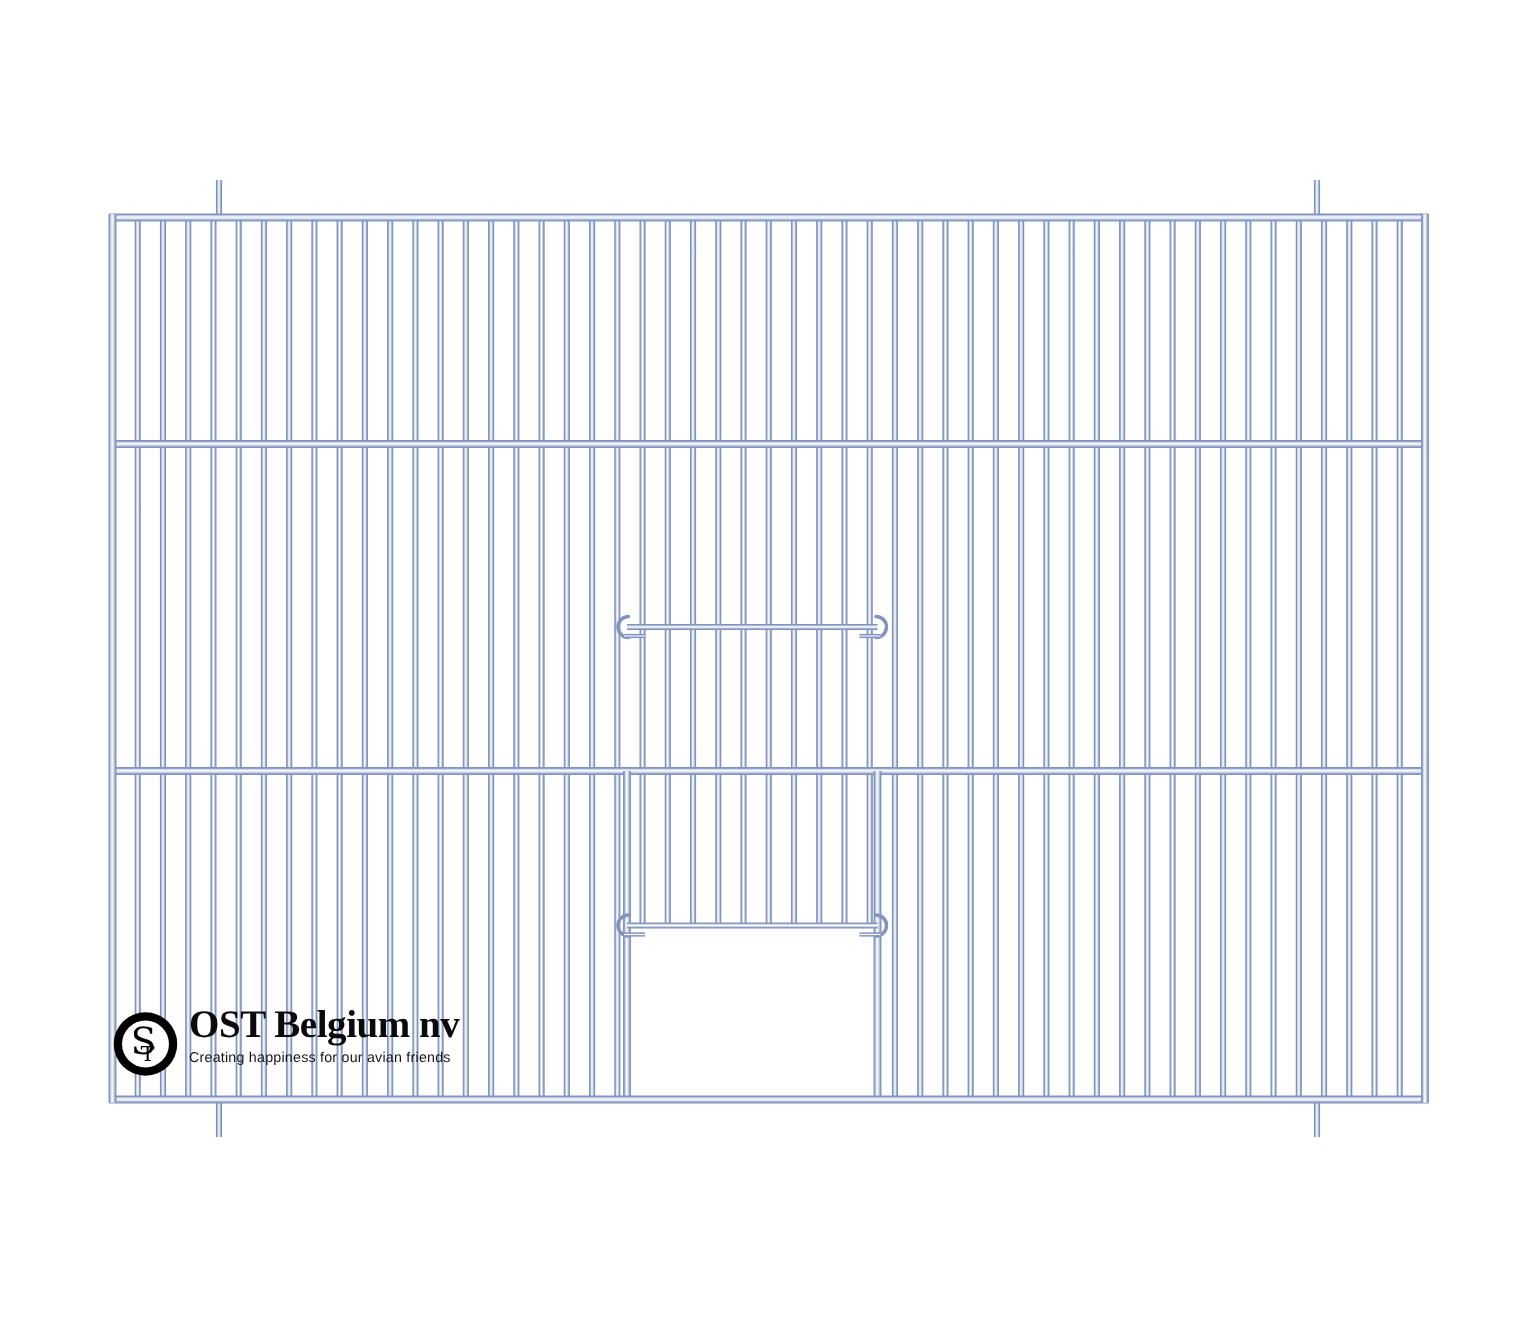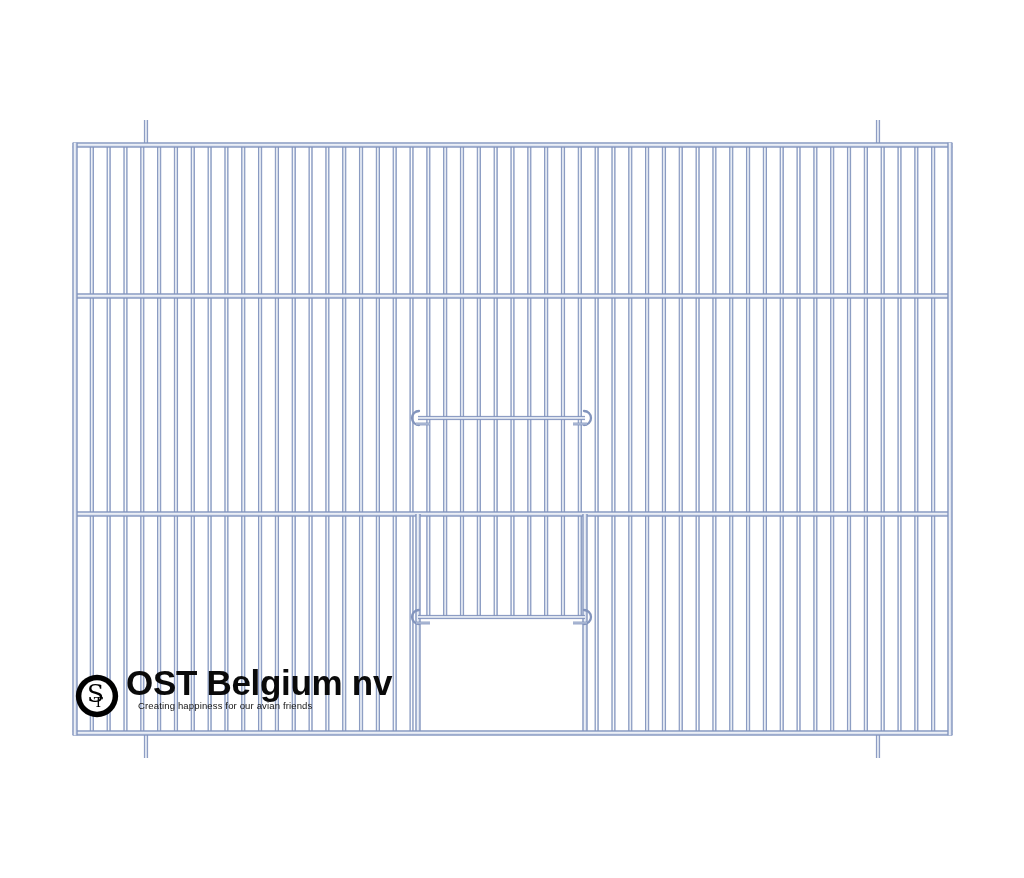--- a/index.html
+++ b/index.html
@@ -42,38 +42,37 @@
     flex: 0 0 auto;
     margin-top: 5px;
   }
   #brand-text {
     margin-left: 6px;
     display: flex;
     flex-direction: column;
     justify-content: flex-start;
   }
   #brand-name {
-    font-family: Liberation Sans, sans-serif;
+    font-family: Liberation Serif, serif;
     font-weight: 700;
-    font-size: 35px;
+    font-size: 26px;
     line-height: 30px;
     letter-spacing: -0.3px;
     color: #0a0a0a;
     white-space: nowrap;
   }
   #brand-tagline {
     font-family: "Liberation Sans", sans-serif;
     font-weight: 400;
     font-size: 9.5px;
     line-height: 13px;
     letter-spacing: 0.15px;
     color: #161616;
     white-space: nowrap;
     margin-top: 1px;
-    margin-left: 12px;
   }
 </style>
 </head>
 <body>
 
 <div id="stage">
 
   <svg id="cage-svg" viewBox="0 0 1024 878">
     <defs>
       <linearGradient id="vwire" x1="0" y1="0" x2="1" y2="0">

